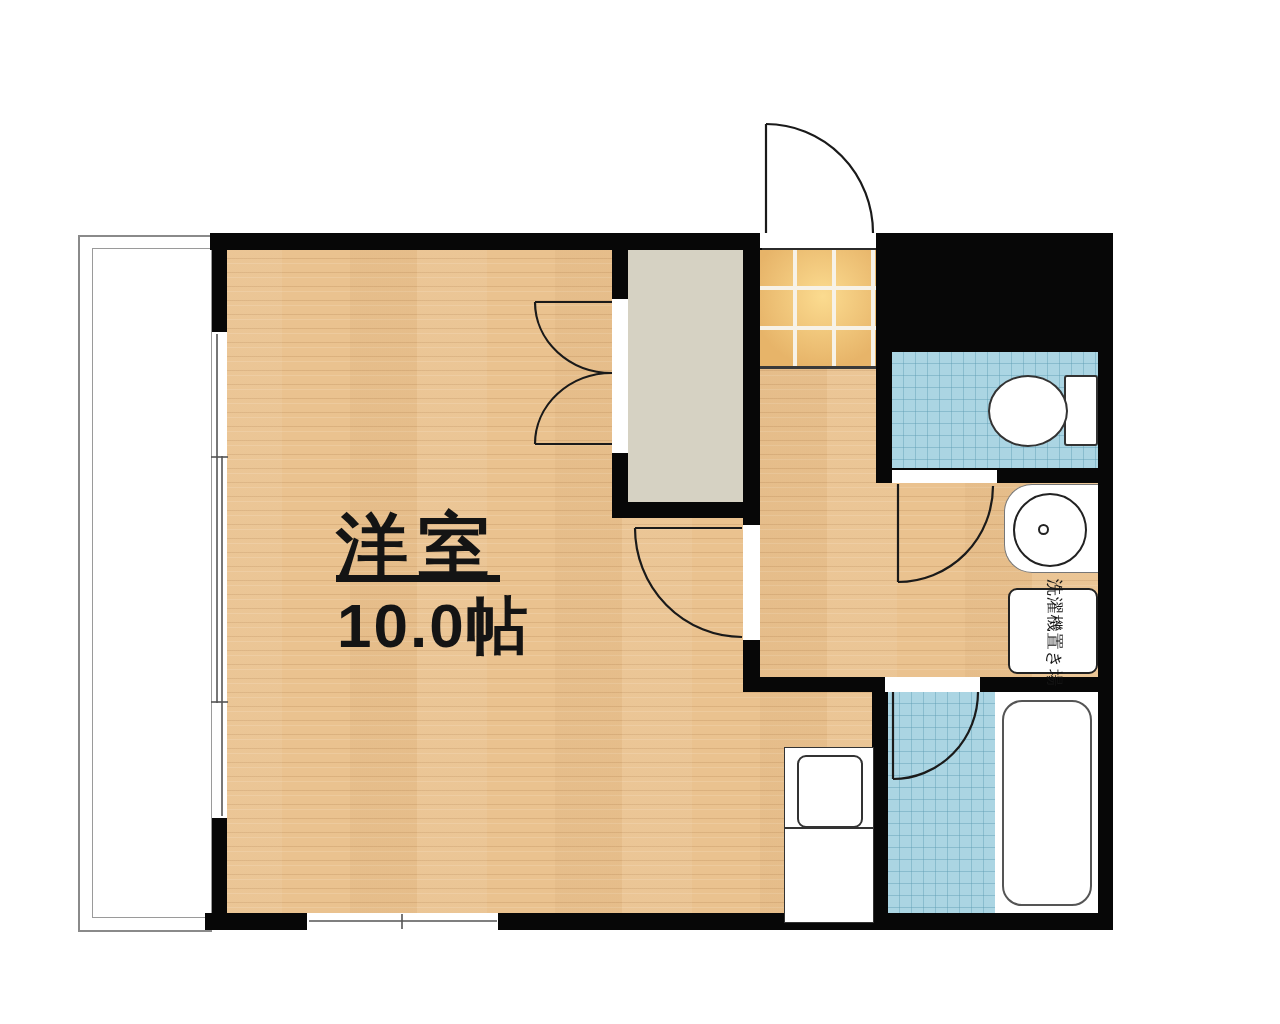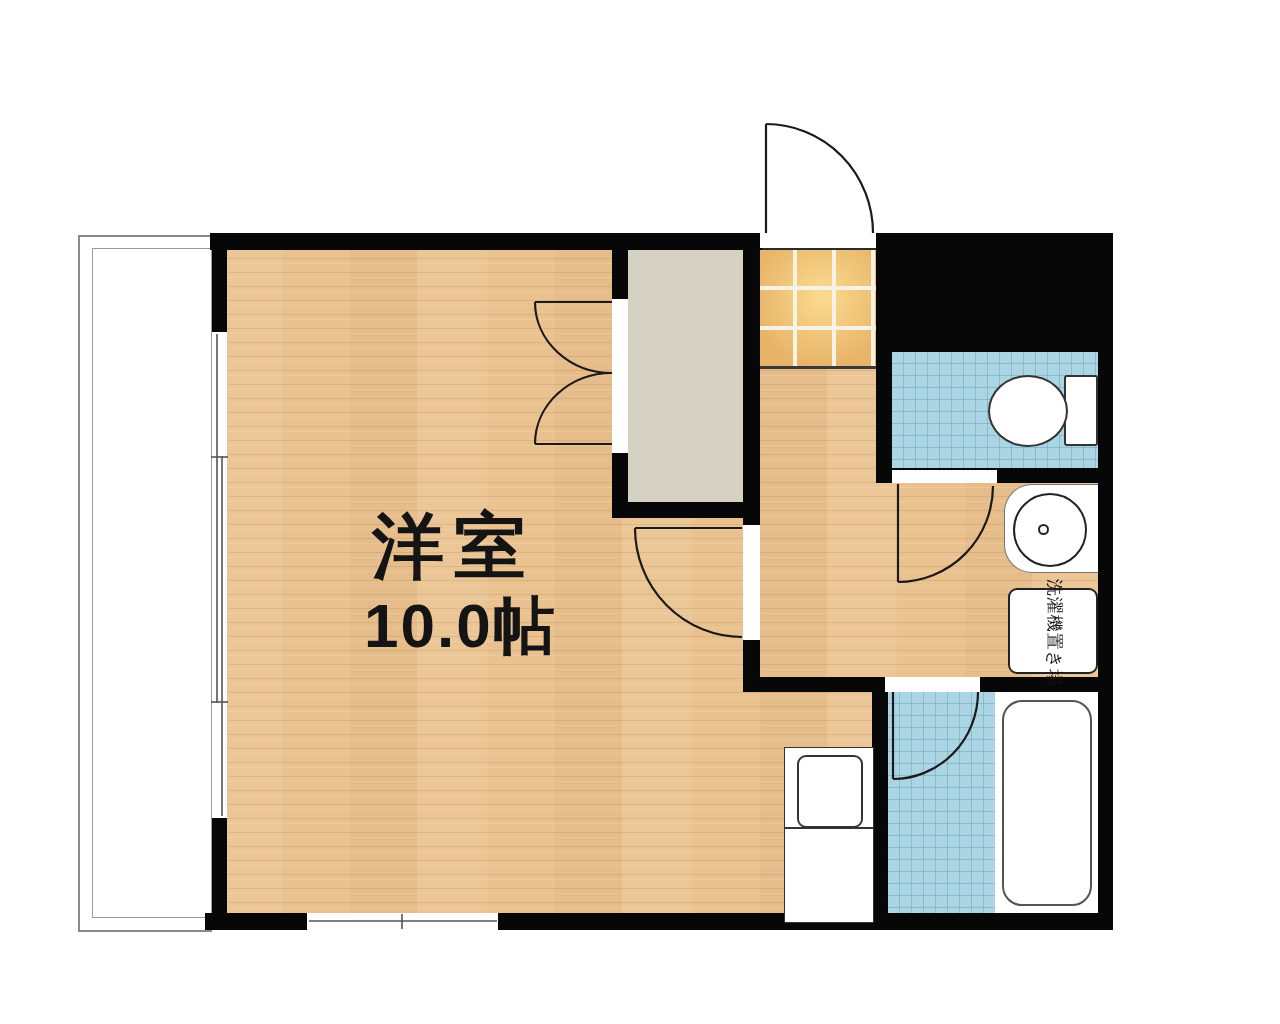--- a/index.html
+++ b/index.html
@@ -121,17 +121,17 @@
     <g fill="none" stroke="#555" stroke-width="1.6">
       <path d="M217 334 V703"></path>
       <path d="M222 456 V816"></path>
       <path d="M211 457 H228"></path>
       <path d="M211 702 H228"></path>
       <path d="M309 921 H497"></path>
       <path d="M402 914 V929"></path>
     </g>
   </svg>
 
-  <div class="abs lbl lbl-room" style="left:372px;top:510px;">洋室</div>
-  <div class="abs lbl lbl-size" style="left:364px;top:595px;">10.0帖</div>
+  <div class="abs lbl lbl-room" style="left:336px;top:510px;text-decoration:underline;">洋室</div>
+  <div class="abs lbl lbl-size" style="left:337px;top:595px;">10.0帖</div>
   <div class="abs lbl lbl-laundry" style="left:997px;top:623px;width:112px;height:20px;">洗濯機置き場</div>
 
 </div>
 
 </body></html>

